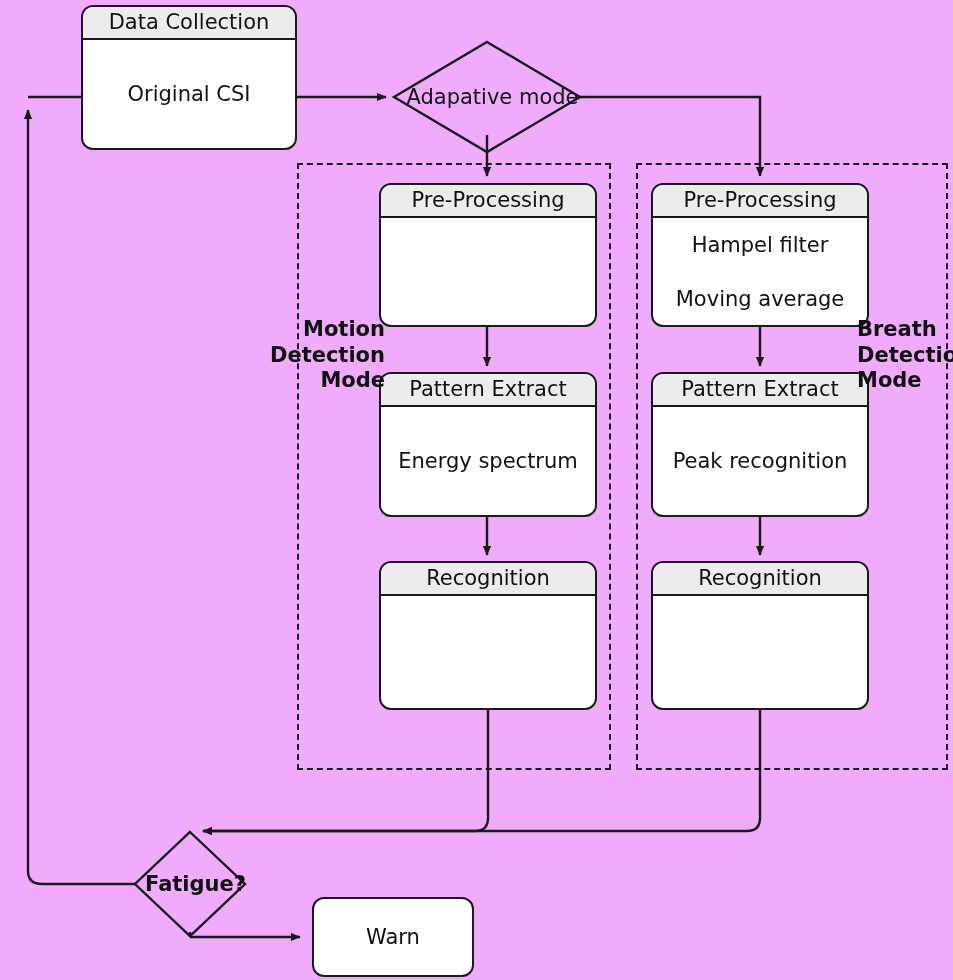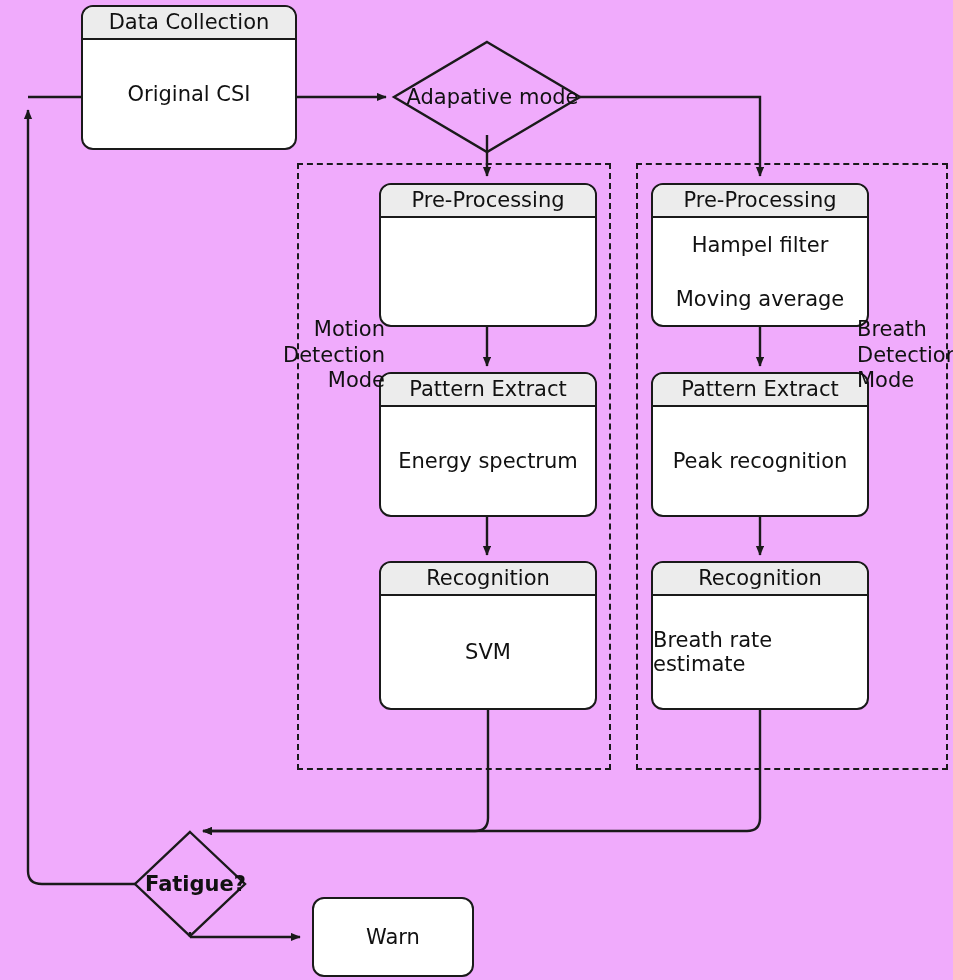--- a/index.html
+++ b/index.html
@@ -63,20 +63,21 @@
     box-sizing: border-box;
     border: 2px dashed #1a1a1a;
     background: transparent;
   }
   .mode-label {
     position: absolute;
     font-size: 21px;
     color: #111111;
     line-height: 1.22;
     white-space: pre;
+    font-weight: bold;
   }
   .mode-label.right-align { text-align: right; }
   .mode-label.left-align { text-align: left; }
   .diamond-label {
     position: absolute;
     font-size: 21px;
     color: #111111;
     white-space: nowrap;
     padding-left: 11px;
   }
@@ -139,45 +140,39 @@
 
   <div class="node" style="left:379px; top:372px; width:218px; height:145px;">
     <div class="hdr">Pattern Extract</div>
     <div class="body">
       <span>Energy spectrum</span>
     </div>
   </div>
 
   <div class="node" style="left:379px; top:561px; width:218px; height:149px;">
     <div class="hdr">Recognition</div>
-    <div class="body">
-      <span>SVM</span>
-    </div>
   </div>
 
   <div class="node" style="left:651px; top:183px; width:218px; height:144px;">
     <div class="hdr">Pre-Processing</div>
     <div class="body">
       <span>Hampel filter</span>
       <span>Moving average</span>
     </div>
   </div>
 
   <div class="node" style="left:651px; top:372px; width:218px; height:145px;">
     <div class="hdr">Pattern Extract</div>
     <div class="body">
       <span>Peak recognition</span>
     </div>
   </div>
 
   <div class="node" style="left:651px; top:561px; width:218px; height:149px;">
     <div class="hdr">Recognition</div>
-    <div class="body">
-      <span>Breath rate estimate</span>
-    </div>
   </div>
 
   <div class="mode-label right-align" style="left:245px; top:317px; width:140px;">Motion
 Detection
 Mode</div>
   <div class="mode-label left-align" style="left:857px; top:317px; width:140px;">Breath
 Detection
 Mode</div>
 
   <div class="diamond-label" style="left:190px; top:884px; transform:translate(-50%,-50%);font-weight:bold;">Fatigue?</div>

